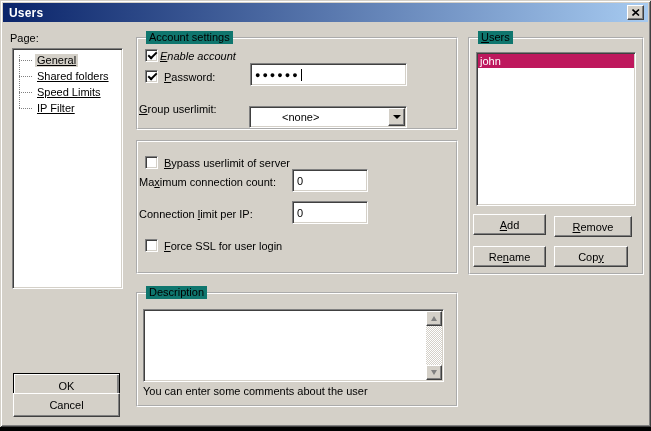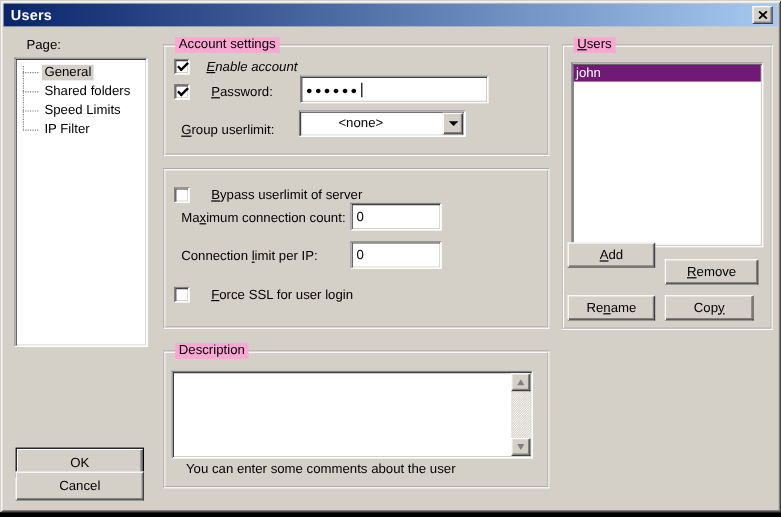--- a/index.html
+++ b/index.html
@@ -6,39 +6,39 @@
     font-family:"Liberation Sans",sans-serif;font-size:11px;color:#000;}
   *{box-sizing:border-box;}
   .window{position:absolute;left:0;top:0;width:651px;height:427px;background:#D4D0C8;
     box-shadow:inset 1px 1px 0 #D4D0C8,inset -1px -1px 0 #404040,inset 2px 2px 0 #FFFFFF,inset -2px -2px 0 #808080;}
   .titlebar{position:absolute;left:3px;top:3px;width:645px;height:19px;
     background:linear-gradient(to right,#0A246A,#A6CAF0);display:flex;align-items:center;padding-left:6px;}
   .title{color:#fff;font-weight:bold;font-size:12px;letter-spacing:0.2px;}
   .close-btn{position:absolute;right:4px;top:2px;width:17px;height:15px;padding:0;
     background:#D4D0C8;border:1px solid;border-color:#fff #404040 #404040 #fff;
     box-shadow:inset -1px -1px 0 #808080;display:flex;align-items:center;justify-content:center;}
-  .label{position:absolute;line-height:13px;white-space:nowrap;margin-left:12px;}
+  .label{position:absolute;line-height:13px;white-space:nowrap;}
   .u{text-decoration:underline;}
   .sunken{position:absolute;background:#fff;border:1px solid;border-color:#808080 #fff #fff #808080;
     box-shadow:inset 1px 1px 0 #404040,inset -1px -1px 0 #D4D0C8;}
   .groupbox{position:absolute;border:2px groove #fff;}
-  .grouplabel{position:absolute;top:-8px;left:8px;background:#f9a8d4;padding:0 3px;line-height:13px;white-space:nowrap;}
+  .grouplabel{position:absolute;top:-8px;left:8px;background:#0f766e;padding:0 3px;line-height:13px;white-space:nowrap;}
   .btn{position:absolute;background:#D4D0C8;border:1px solid;border-color:#fff #404040 #404040 #fff;
     box-shadow:inset -1px -1px 0 #808080;display:flex;align-items:center;justify-content:center;
     font-family:"Liberation Sans",sans-serif;font-size:11px;padding:0;white-space:nowrap;}
   .btn.default{border-color:#000;box-shadow:inset 1px 1px 0 #fff,inset -1px -1px 0 #808080,inset -2px -2px 0 #808080;}
   .checkbox{position:absolute;width:13px;height:13px;background:#fff;border:1px solid;
     border-color:#808080 #fff #fff #808080;box-shadow:inset 1px 1px 0 #404040,inset -1px -1px 0 #D4D0C8;}
   .checkbox[data-checked="true"]::after{content:"";position:absolute;left:2px;top:2px;width:7px;height:3px;
     border-left:2px solid #000;border-bottom:2px solid #000;transform:rotate(-45deg);}
   .tree{padding-top:3px;}
   .tree-item{position:relative;height:16px;display:flex;align-items:center;}
   .tree-stub{width:13px;border-top:1px dotted #808080;margin-left:6px;margin-right:3px;}
   .tree-vline{position:absolute;left:6px;top:6px;height:53px;border-left:1px dotted #808080;}
-  .tree-text{padding:0 2px;line-height:13px;}
+  .tree-text{padding:0 2px;line-height:13px;text-decoration:underline;}
   .tree-text.selected{background:#D4D0C8;}
   .input{display:flex;align-items:center;padding-left:4px;}
   .pwd-dots{font-size:9px;font-weight:bold;letter-spacing:2px;}
   .caret{display:inline-block;width:1px;height:12px;background:#000;margin-left:1px;}
   .combo{display:flex;align-items:center;padding-left:4px;}
   .combo-btn{position:absolute;right:1px;top:1px;bottom:1px;width:17px;background:#D4D0C8;
     border:1px solid;border-color:#fff #404040 #404040 #fff;box-shadow:inset -1px -1px 0 #808080;
     display:flex;align-items:center;justify-content:center;}
   .arrow-down-black{width:0;height:0;border-left:4px solid transparent;border-right:4px solid transparent;border-top:4px solid #000;}
   .arrow-up-gray{width:0;height:0;border-left:3px solid transparent;border-right:3px solid transparent;border-bottom:5px solid #808080;}
@@ -48,21 +48,21 @@
   .scrollbar{position:absolute;right:1px;top:1px;bottom:1px;width:16px;background-color:#D4D0C8;
     background-image:linear-gradient(45deg,#fff 25%,transparent 25%,transparent 75%,#fff 75%),
                      linear-gradient(45deg,#fff 25%,transparent 25%,transparent 75%,#fff 75%);
     background-size:2px 2px;background-position:0 0,1px 1px;}
   .sb-btn{position:absolute;left:0;width:16px;height:15px;background:#D4D0C8;border:1px solid;
     border-color:#fff #404040 #404040 #fff;box-shadow:inset -1px -1px 0 #808080;
     display:flex;align-items:center;justify-content:center;}
   .sb-btn.top{top:0;} .sb-btn.bottom{bottom:0;}
   .listbox{padding:1px;}
   .list-item{height:14px;line-height:14px;padding-left:2px;}
-  .list-item.selected-row{background:#701a75;color:#fff;}
+  .list-item.selected-row{background:#be185d;color:#fff;}
   .screen-bottom{position:absolute;left:0;top:427px;width:651px;height:4px;background:#000;}
 </style>
 </head>
 <body>
 
 <div class="window">
 
   <div class="titlebar">
     <span class="title">Users</span>
     <button class="close-btn">
@@ -109,21 +109,21 @@
   <div class="label" style="left:160px;top:50px;font-style:italic;"><span></span><span class="u">E</span><span>nable account</span></div>
 
   <span class="checkbox" style="left:145px;top:70px;" data-checked="true"></span>
   <div class="label" style="left:164px;top:71px;"><span></span><span class="u">P</span><span>assword:</span></div>
   <div class="sunken input" style="left:250px;top:63px;width:157px;height:23px;">
     <span class="pwd-dots">●●●●●●</span>
       <span class="caret"></span>
   </div>
 
   <div class="label" style="left:139px;top:103px;"><span></span><span class="u">G</span><span>roup userlimit:</span></div>
-  <div class="sunken combo" style="left:249px;top:92px;width:139px;height:22px;padding-left:32px;">
+  <div class="sunken combo" style="left:249px;top:106px;width:158px;height:22px;padding-left:32px;">
     <span>&lt;none&gt;</span>
     <span class="combo-btn">
       <span class="arrow-down-black"></span>
     </span>
   </div>
 
   <div class="groupbox" style="left:136px;top:140px;width:322px;height:134px;"></div>
 
   <span class="checkbox" style="left:145px;top:156px;" data-checked="false"></span>
   <div class="label" style="left:164px;top:157px;"><span></span><span class="u">B</span><span>ypass userlimit of server</span></div>
@@ -157,21 +157,21 @@
   </div>
   <div class="label" style="left:143px;top:385px;">You can enter some comments about the user</div>
 
   <div class="groupbox" style="left:468px;top:37px;width:176px;height:238px;">
     <span class="grouplabel"><span></span><span class="u">U</span><span>sers</span></span>
   </div>
   <div class="sunken listbox" style="left:476px;top:52px;width:160px;height:154px;">
     <div class="list-item selected-row">john</div>
   </div>
 
-  <button class="btn" style="left:473px;top:202px;width:73px;height:21px;text-align:center;">
+  <button class="btn" style="left:473px;top:214px;width:73px;height:21px;text-align:center;">
     <span><span></span><span class="u">A</span><span>dd</span></span>
   </button>
   <button class="btn" style="left:554px;top:216px;width:78px;height:21px;">
     <span><span></span><span class="u">R</span><span>emove</span></span>
   </button>
   <button class="btn" style="left:473px;top:246px;width:73px;height:21px;">
     <span><span>Re</span><span class="u">n</span><span>ame</span></span>
   </button>
   <button class="btn" style="left:554px;top:246px;width:74px;height:21px;">
     <span><span>Cop</span><span class="u">y</span><span></span></span>

